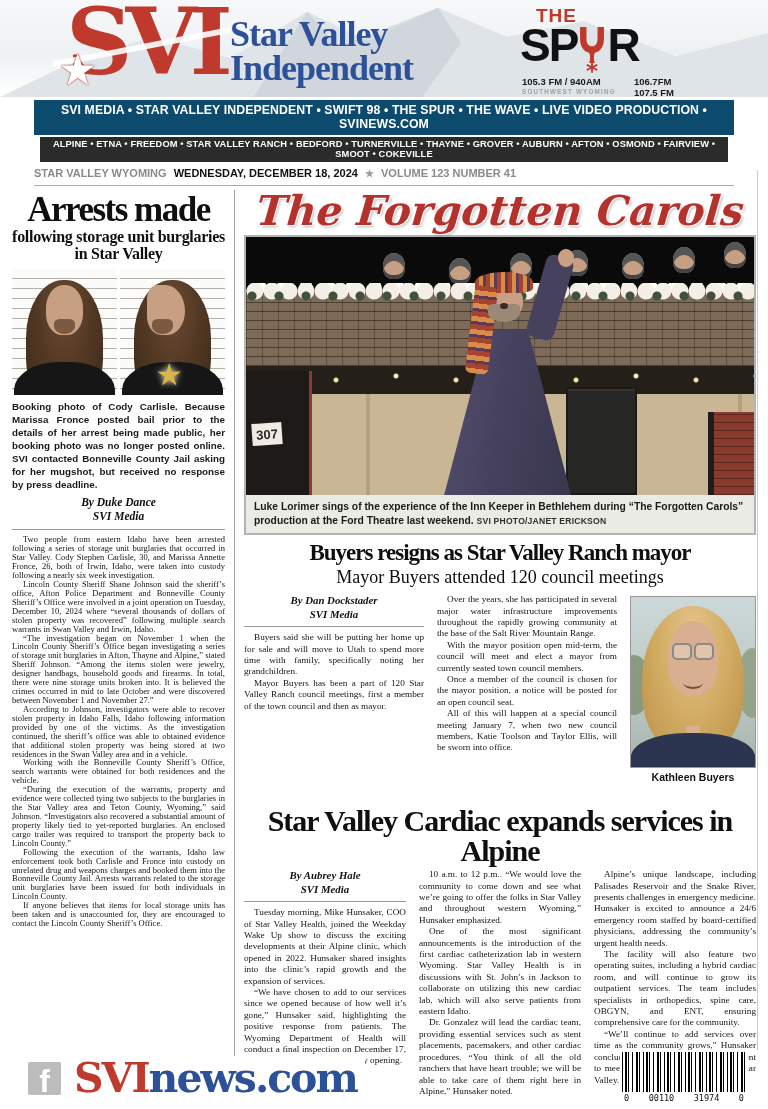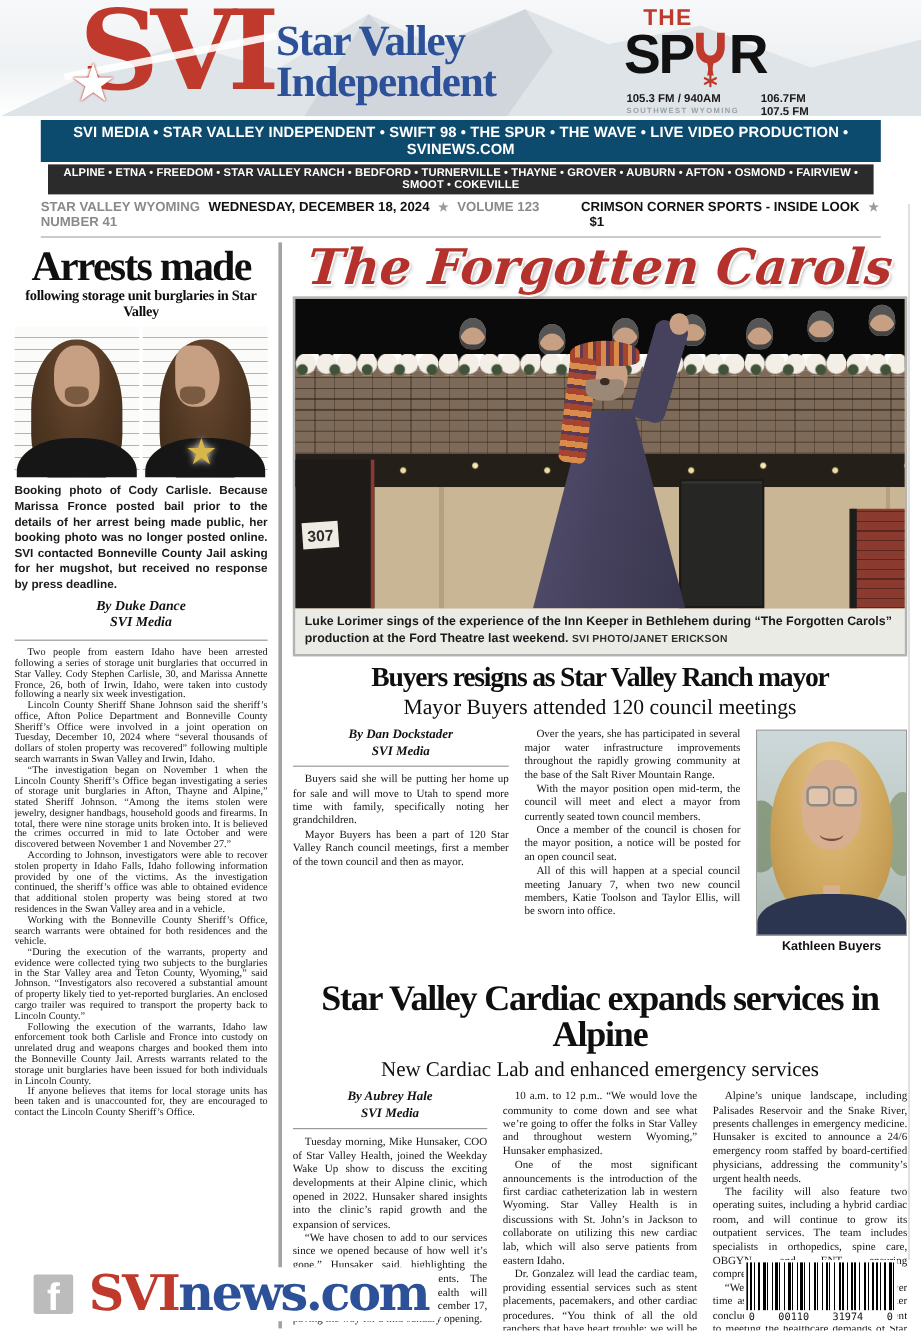--- a/index.html
+++ b/index.html
@@ -47,28 +47,28 @@
   
   .dateline { margin:5px 34px 0; display:flex; justify-content:space-between; align-items:baseline;
     font-family:"Liberation Sans", sans-serif; font-weight:bold; font-size:11px;
     border-bottom:1px solid #aaa; padding-bottom:6px; }
   .dl-gray { color:#8a8a8a; } .dl-dark { color:#111; }
   .dl-star { color:#9a9a9a; font-size:10px; }
   .dateline .sep { display:inline-block; width:4px; }
 
   
   .main { display:flex; padding:4px 12px 0; }
-  .left-col { width:224px; padding-right:9px; border-right:3px solid #a3a3a3; height:905px; overflow:hidden; }
+  .left-col { width:224px; padding-right:9px; border-right:1px solid #a3a3a3; height:905px; overflow:hidden; }
   .right-col { flex:1; padding-left:9px; position:relative; }
   .edge-rule { position:absolute; right:10px; top:170px; height:880px; width:1px; background:#ccc; }
 
   
   .arrests-headline { font-size:35px; font-weight:bold; text-align:center; line-height:1;
     letter-spacing:-1.5px; color:#0f0f0f; margin:2px 0 1px; }
-  .arrests-subhead { font-size:12px; font-weight:bold; text-align:center; line-height:1.08;
+  .arrests-subhead { font-size:16px; font-weight:bold; text-align:center; line-height:1.08;
     letter-spacing:-.3px; color:#0f0f0f; margin-bottom:6px; }
   .mugshots { display:flex; gap:3px; height:126px; margin-bottom:5px; }
   .mug { flex:1; position:relative; overflow:hidden;
     background:repeating-linear-gradient(180deg,#fbfbfa 0 9px,#b5b2ad 9px 10px); }
   .mug-hair { position:absolute; left:13%; width:74%; top:9%; height:95%;
     background:radial-gradient(ellipse at 50% 25%, #6b4a33 0%, #503722 55%, #3c2a1a 100%);
     border-radius:48% 48% 34% 34%; }
   .mug-face { position:absolute; left:32%; width:36%; top:13%; height:40%;
     background:#c7a083; border-radius:46% 46% 42% 42%; }
   .mug-beard { position:absolute; left:40%; width:20%; top:40%; height:12%;
@@ -248,25 +248,20 @@
   <div class="bar-media">SVI MEDIA • STAR VALLEY INDEPENDENT • SWIFT 98 • THE SPUR • THE WAVE • LIVE VIDEO PRODUCTION • SVINEWS.COM</div>
   <div class="bar-towns">ALPINE • ETNA • FREEDOM • STAR VALLEY RANCH • BEDFORD • TURNERVILLE • THAYNE • GROVER • AUBURN • AFTON • OSMOND • FAIRVIEW • SMOOT • COKEVILLE</div>
 
   <div class="dateline">
     <div>
       <span class="dl-gray">STAR VALLEY WYOMING</span><span class="sep"></span>
       <span class="dl-dark">WEDNESDAY, DECEMBER 18, 2024</span><span class="sep"></span>
       <span class="dl-star">★</span><span class="sep"></span>
       <span class="dl-gray">VOLUME 123 NUMBER 41</span>
     </div>
-    <div>
-      <span class="dl-dark">CRIMSON CORNER SPORTS - INSIDE LOOK</span><span class="sep"></span>
-      <span class="dl-star">★</span><span class="sep"></span>
-      <span class="dl-dark">$1</span>
-    </div>
   </div>
 
   <div class="main">
 
     <div class="left-col">
       <div class="arrests-headline">Arrests made</div>
       <div class="arrests-subhead">following storage unit burglaries in Star Valley</div>
 
       <div class="mugshots">
         <div class="mug">
@@ -371,21 +366,20 @@
             </div>
             <div class="kp-smile"></div>
             <div class="kp-neck"></div>
             <div class="kp-shirt"></div>
           </div>
           <div class="kathleen-caption">Kathleen Buyers</div>
         </div>
       </div>
 
       <div class="health-headline">Star Valley Cardiac expands services in Alpine</div>
-      <div class="health-subhead">New Cardiac Lab and enhanced emergency services</div>
       <div class="health-row">
         <div class="health-col">
           <div class="byline-sm">
             <div>By Aubrey Hale</div>
             <div>SVI Media</div>
           </div>
           <div class="byline-rule-sm"></div>
           <div class="rbody">
             <p>Tuesday morning, Mike Hunsaker, COO of Star Valley Health, joined the Weekday Wake Up show to discuss the exciting developments at their Alpine clinic, which opened in 2022. Hunsaker shared insights into the clinic’s rapid growth and the expansion of services.</p>
             <p>“We have chosen to add to our services since we opened because of how well it’s gone,” Hunsaker said, highlighting the positive response from patients. The Wyoming Department of Health will conduct a final inspection on December 17, paving the way for a mid-January opening.</p>

